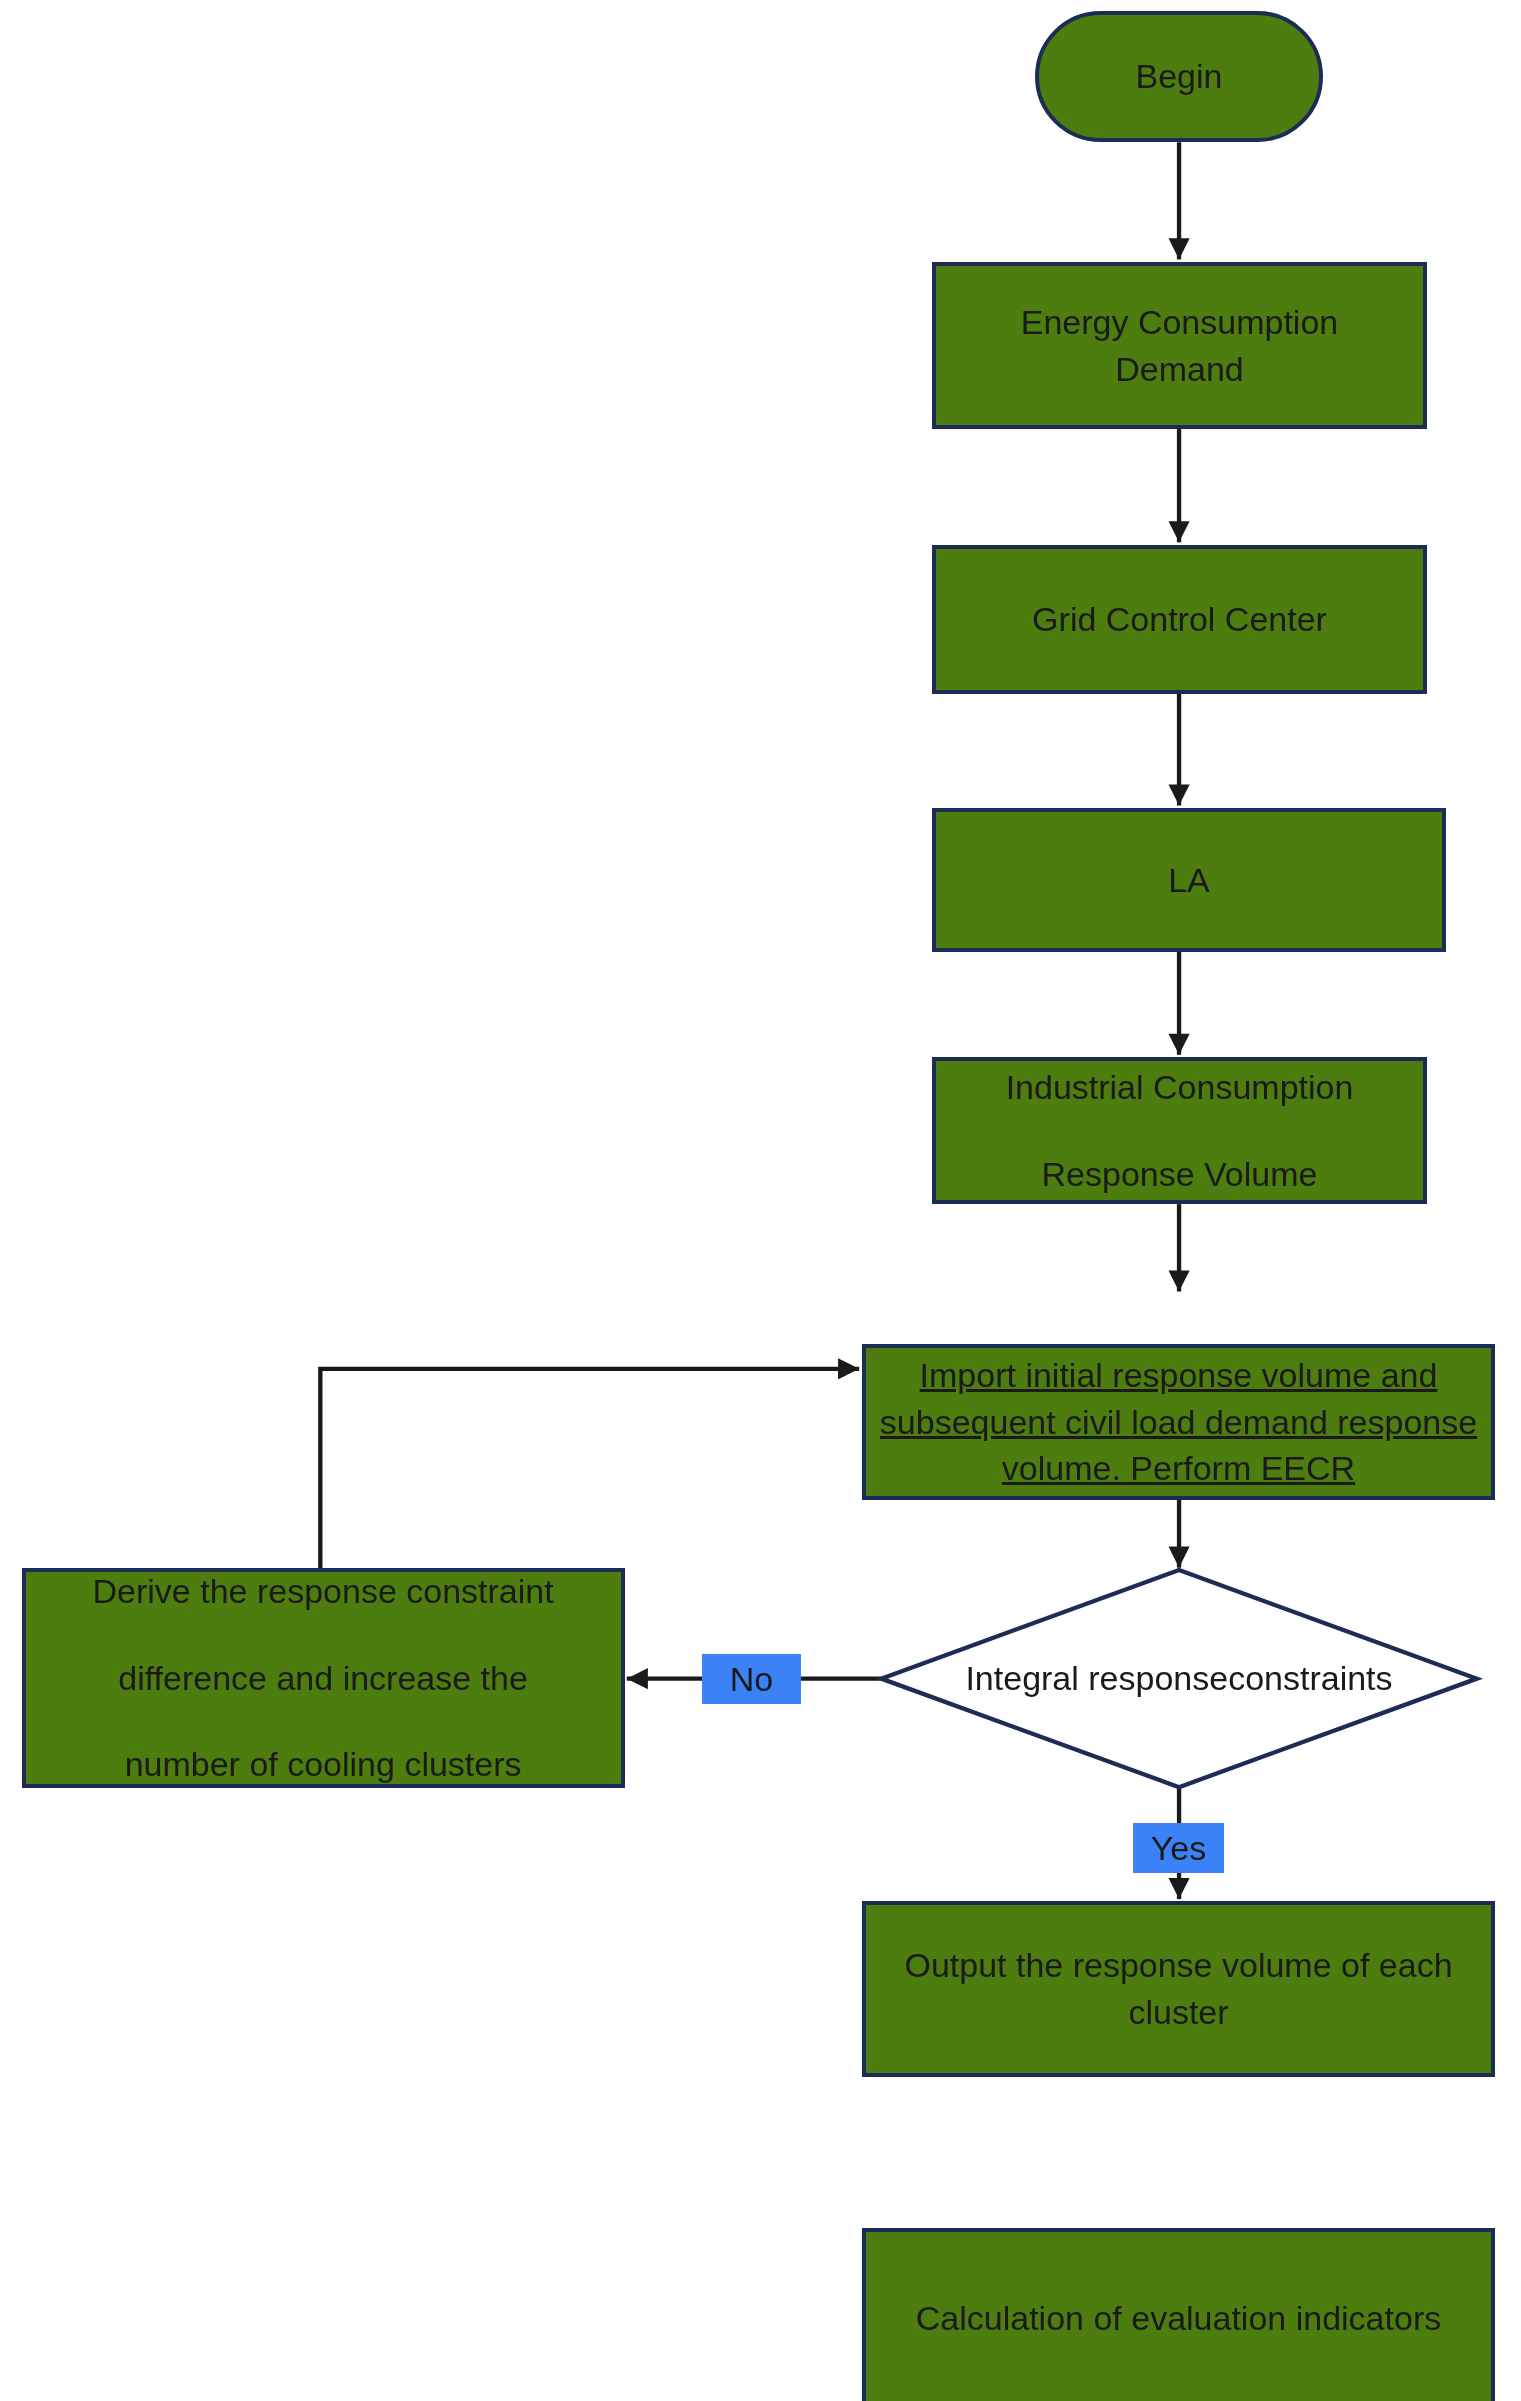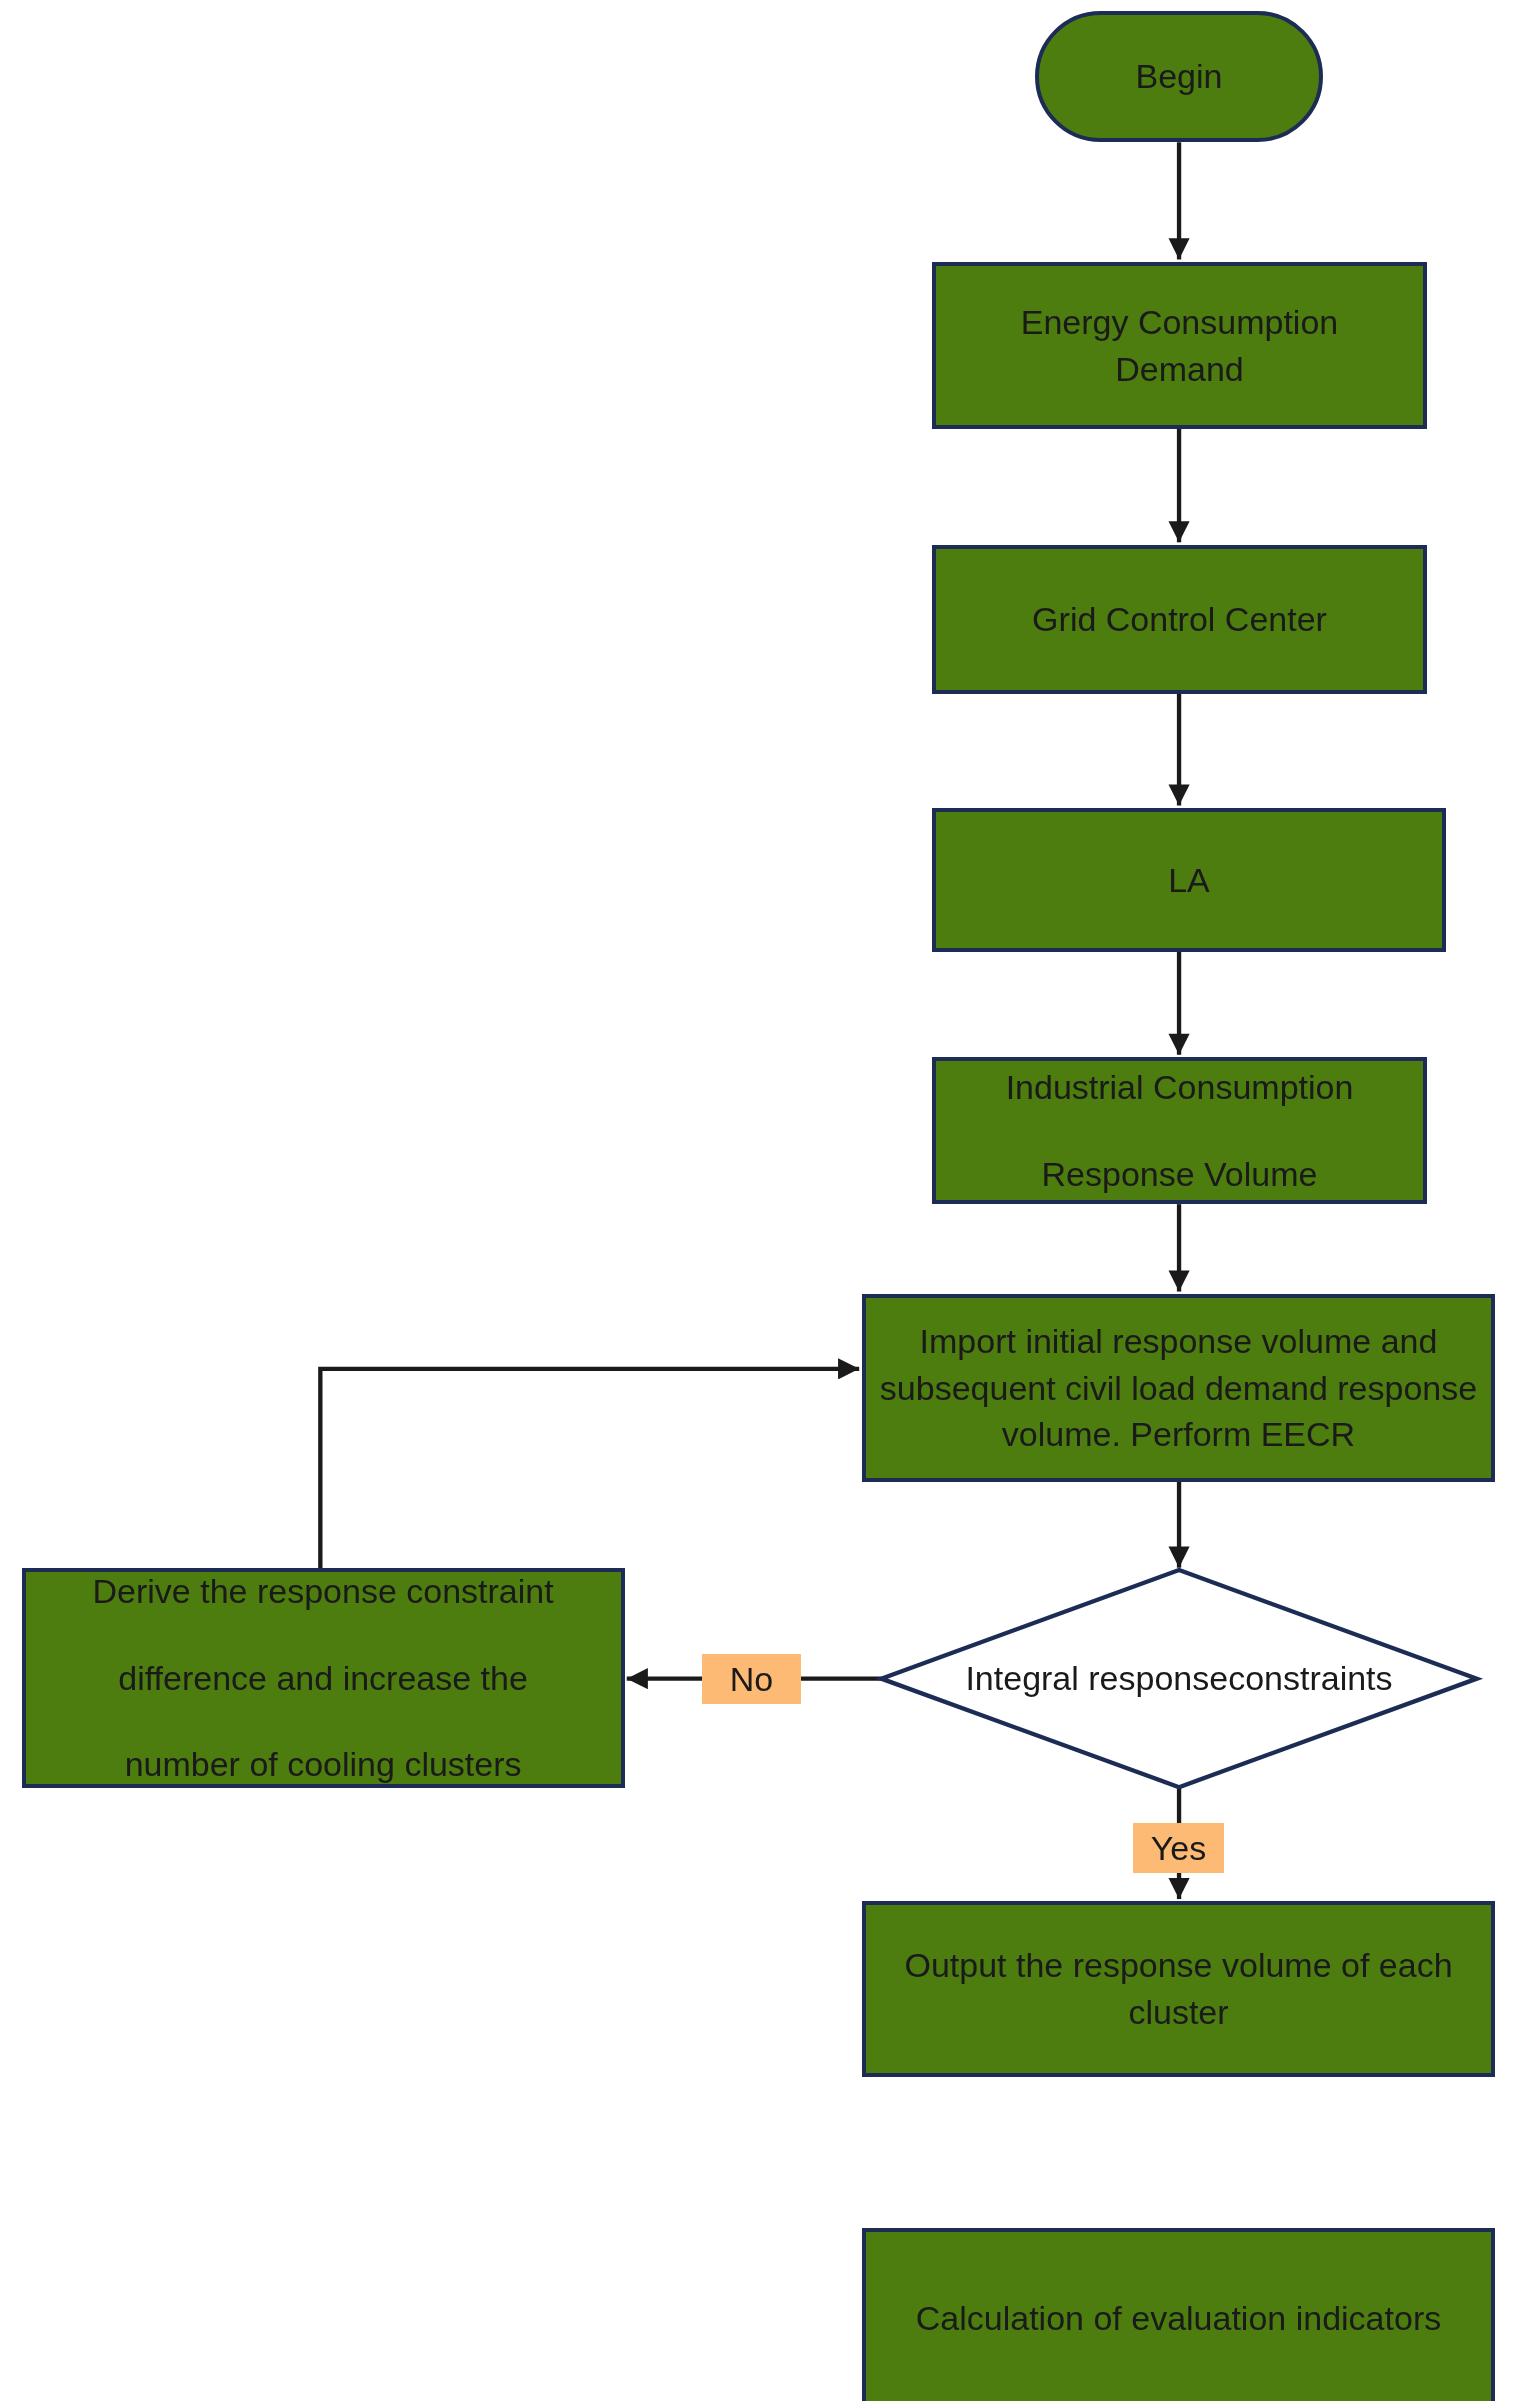--- a/index.html
+++ b/index.html
@@ -57,21 +57,21 @@
     text-align:center;
     font-size:34px;
     line-height:1.38;
     color:var(--ink);
   }
   .edge-label{
     position:absolute;
     display:flex;
     align-items:center;
     justify-content:center;
-    background:#fdba74;
+    background:#3b82f6;
     font-size:34px;
     color:var(--ink);
     white-space:nowrap;
   }
   .nowrap{white-space:nowrap;}
 </style>
 </head>
 <body>
 
 <div class="canvas">
@@ -111,21 +111,21 @@
 
   <div class="node" style="left:932px;top:808px;width:514px;height:144px;">
     <div class="ln nowrap">LA</div>
   </div>
 
   <div class="node" style="left:932px;top:1057px;width:495px;height:147px;gap:40px;">
     <div class="ln">Industrial Consumption</div>
     <div class="ln">Response Volume</div>
   </div>
 
-  <div class="node" style="left:862px;top:1294px;width:633px;height:188px;">
+  <div class="node" style="left:862px;top:1344px;width:633px;height:156px;text-decoration:underline;">
     <div class="ln nowrap">Import initial response volume and</div>
     <div class="ln nowrap">subsequent civil load demand response</div>
     <div class="ln nowrap">volume. Perform EECR</div>
   </div>
 
   <div class="decision-label" style="left:939px;top:1618px;width:480px;height:121px;">
     <div class="ln nowrap">Integral response</div>
     <div class="ln nowrap">constraints</div>
   </div>
 

